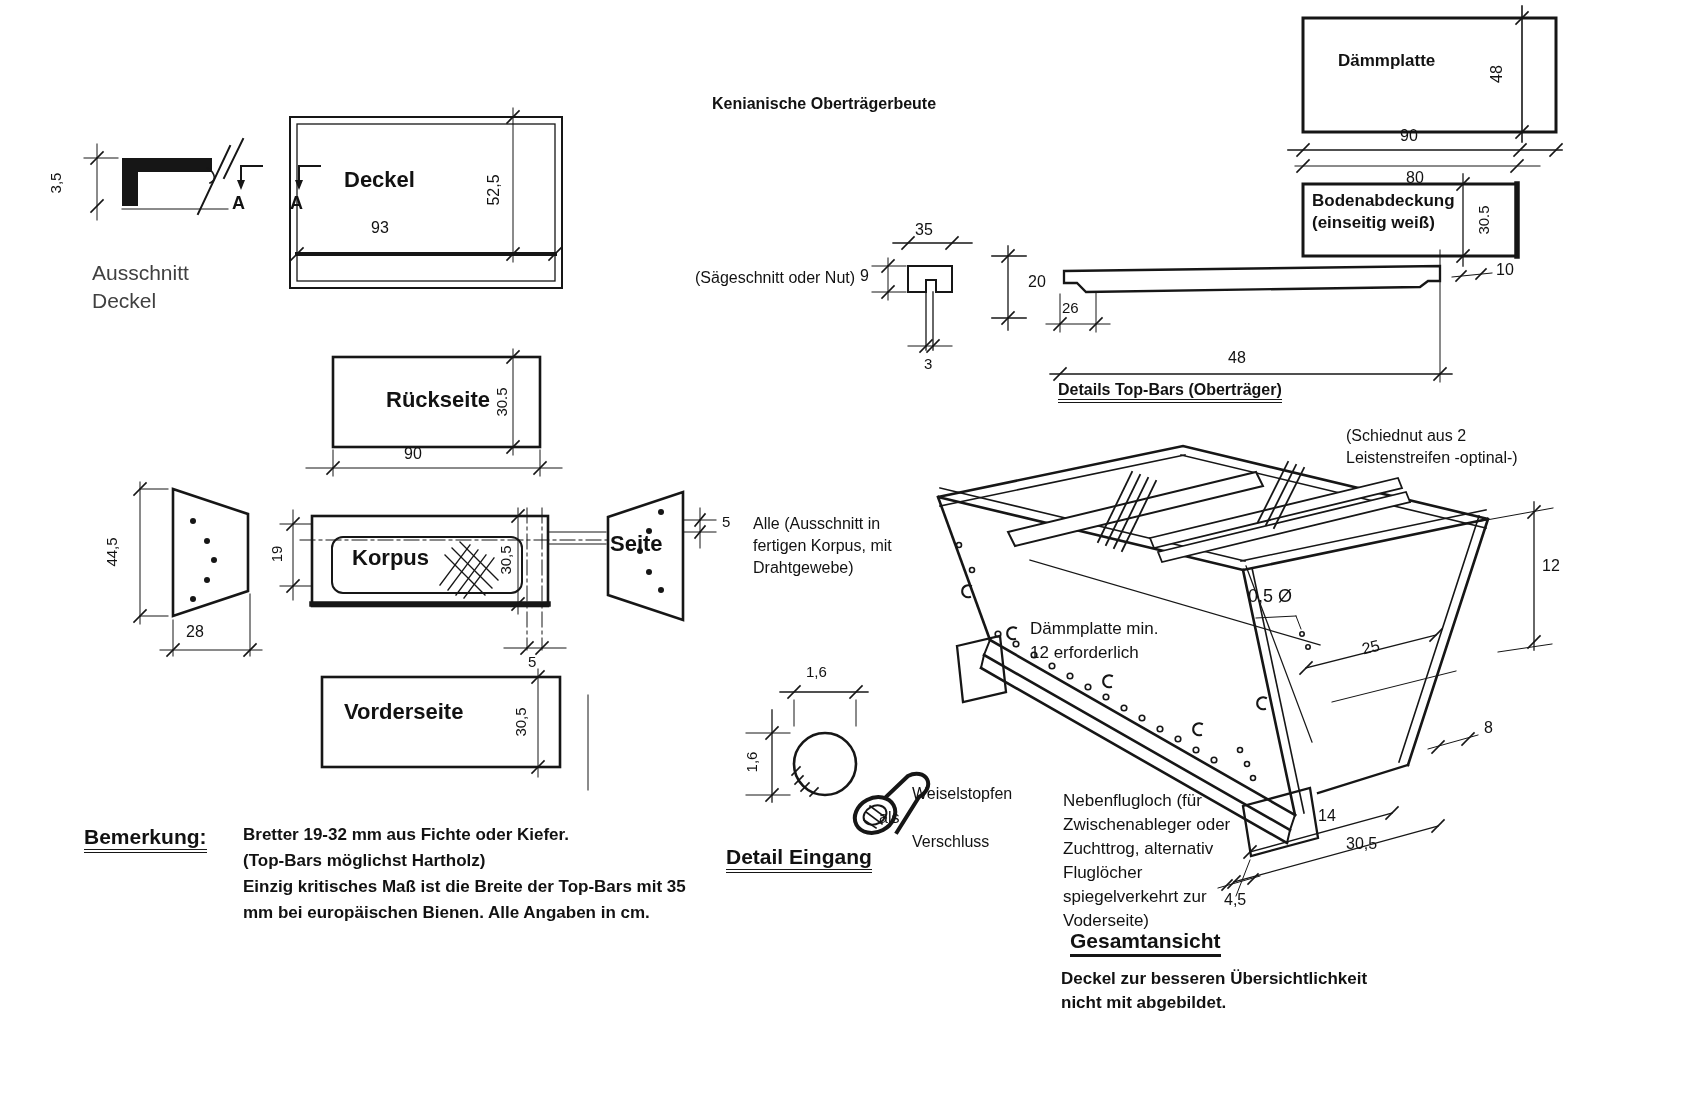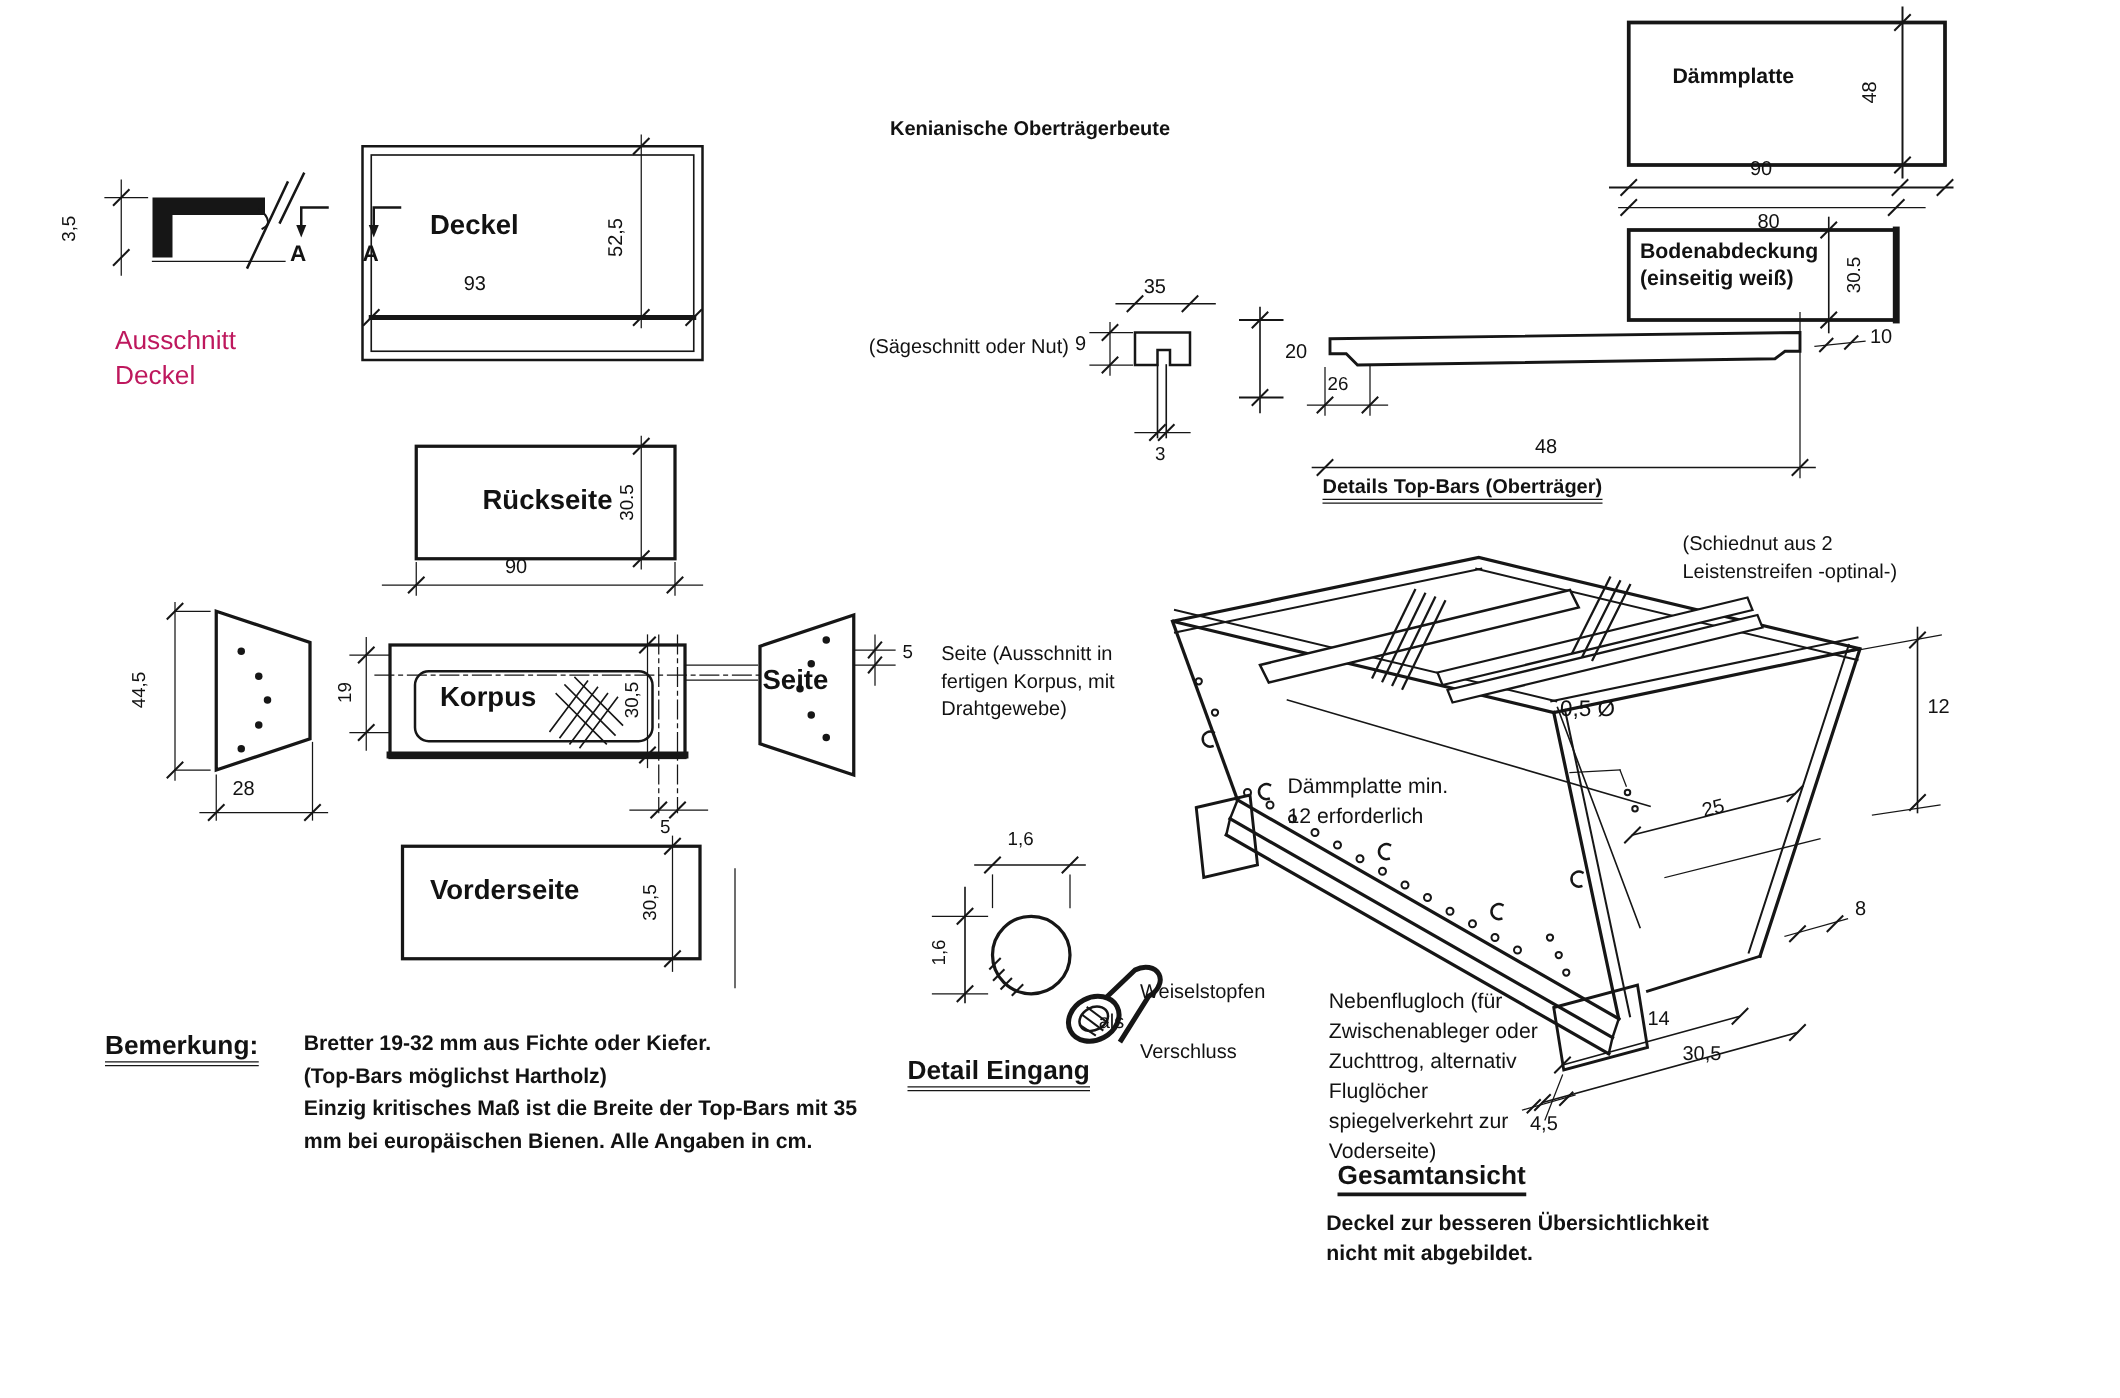--- a/index.html
+++ b/index.html
@@ -10,21 +10,21 @@
   .w1{stroke-width:1}.w12{stroke-width:1.3}.w15{stroke-width:1.6}.w18{stroke-width:1.8}
   .w2{stroke-width:2}.w22{stroke-width:2.3}.w25{stroke-width:2.6}.w3{stroke-width:3}
   .w4{stroke-width:4}.w5{stroke-width:5.5}
   .fl{fill:#161616;stroke:none}
   .wh{fill:#ffffff}
   .dd{stroke-dasharray:15 4 3 4}
   .lbl{position:absolute;white-space:nowrap;line-height:1.05;}
   .b{font-weight:bold}
   .s15{font-size:15px}.s16{font-size:16px}.s17{font-size:17px}.s18{font-size:18px}
   .s20{font-size:16px}.s21{font-size:21px}.s22{font-size:22px}.s23{font-size:16px}
-  .gray{color:#be185d}
+  .gray{color:#404040}
   .rot{transform:translate(-50%,-50%) rotate(-90deg);}
   .rot13{transform:translate(-50%,-50%) rotate(-14deg);}
   .und{border-bottom:4px double #161616;padding-bottom:1px;}
   .und1{border-bottom:3px solid #161616;padding-bottom:2px;}
 </style>
 </head>
 <body>
 
 <div class="canvas">
 
@@ -330,21 +330,21 @@
 <span class="lbl s15 rot" style="left:112px;top:552px">44,5</span>
 <span class="lbl s16" style="left:186px;top:624px">28</span>
 
 <span class="lbl s15 rot" style="left:277px;top:554px">19</span>
 <span class="lbl b s22" style="left:352px;top:546px">Korpus</span>
 <span class="lbl s15 rot" style="left:506px;top:560px">30,5</span>
 <span class="lbl s15" style="left:528px;top:654px">5</span>
 
 <span class="lbl b s22" style="left:610px;top:532px">Seite</span>
 <span class="lbl s15" style="left:722px;top:514px">5</span>
-<span class="lbl s16" style="left:753px;top:516px">Seite (Ausschnitt in</span>
+<span class="lbl s16" style="left:753px;top:516px">Alle (Ausschnitt in</span>
 <span class="lbl s16" style="left:753px;top:538px">fertigen Korpus, mit</span>
 <span class="lbl s16" style="left:753px;top:560px">Drahtgewebe)</span>
 
 <span class="lbl b s22" style="left:344px;top:700px">Vorderseite</span>
 <span class="lbl s15 rot" style="left:521px;top:722px">30,5</span>
 
 <span class="lbl b s21" style="left:84px;top:826px"><span class="und">Bemerkung:</span></span>
 <span class="lbl b s17" style="left:243px;top:826px">Bretter 19-32 mm aus Fichte oder Kiefer.</span>
 <span class="lbl b s17" style="left:243px;top:852px">(Top-Bars möglichst Hartholz)</span>
 <span class="lbl b s17" style="left:243px;top:878px">Einzig kritisches Maß ist die Breite der Top-Bars mit 35</span>
@@ -367,21 +367,21 @@
 <span class="lbl s15" style="left:1062px;top:300px">26</span>
 <span class="lbl s16" style="left:1228px;top:350px">48</span>
 <span class="lbl s16" style="left:1496px;top:262px">10</span>
 <span class="lbl b s20" style="left:1058px;top:382px"><span class="und">Details Top-Bars (Oberträger)</span></span>
 
 <span class="lbl s16" style="left:1346px;top:428px">(Schiednut aus 2</span>
 <span class="lbl s16" style="left:1346px;top:450px">Leistenstreifen -optinal-)</span>
 <span class="lbl s16" style="left:1542px;top:558px">12</span>
 <span class="lbl s17" style="left:1030px;top:620px">Dämmplatte min.</span>
 <span class="lbl s17" style="left:1030px;top:644px">12 erforderlich</span>
-<span class="lbl s18" style="left:1248px;top:558px">0,5 Ø</span>
+<span class="lbl s18" style="left:1248px;top:587px">0,5 Ø</span>
 <span class="lbl s16 rot13" style="left:1371px;top:648px">25</span>
 <span class="lbl s16" style="left:1484px;top:720px">8</span>
 <span class="lbl s16" style="left:1318px;top:808px">14</span>
 <span class="lbl s16" style="left:1346px;top:836px">30,5</span>
 <span class="lbl s16" style="left:1224px;top:892px">4,5</span>
 <span class="lbl s17" style="left:1063px;top:792px">Nebenflugloch (für</span>
 <span class="lbl s17" style="left:1063px;top:816px">Zwischenableger oder</span>
 <span class="lbl s17" style="left:1063px;top:840px">Zuchttrog, alternativ</span>
 <span class="lbl s17" style="left:1063px;top:864px">Fluglöcher</span>
 <span class="lbl s17" style="left:1063px;top:888px">spiegelverkehrt zur</span>

